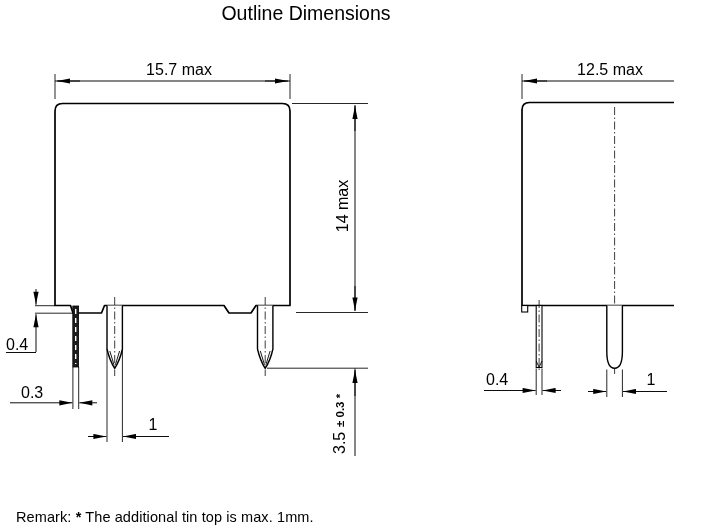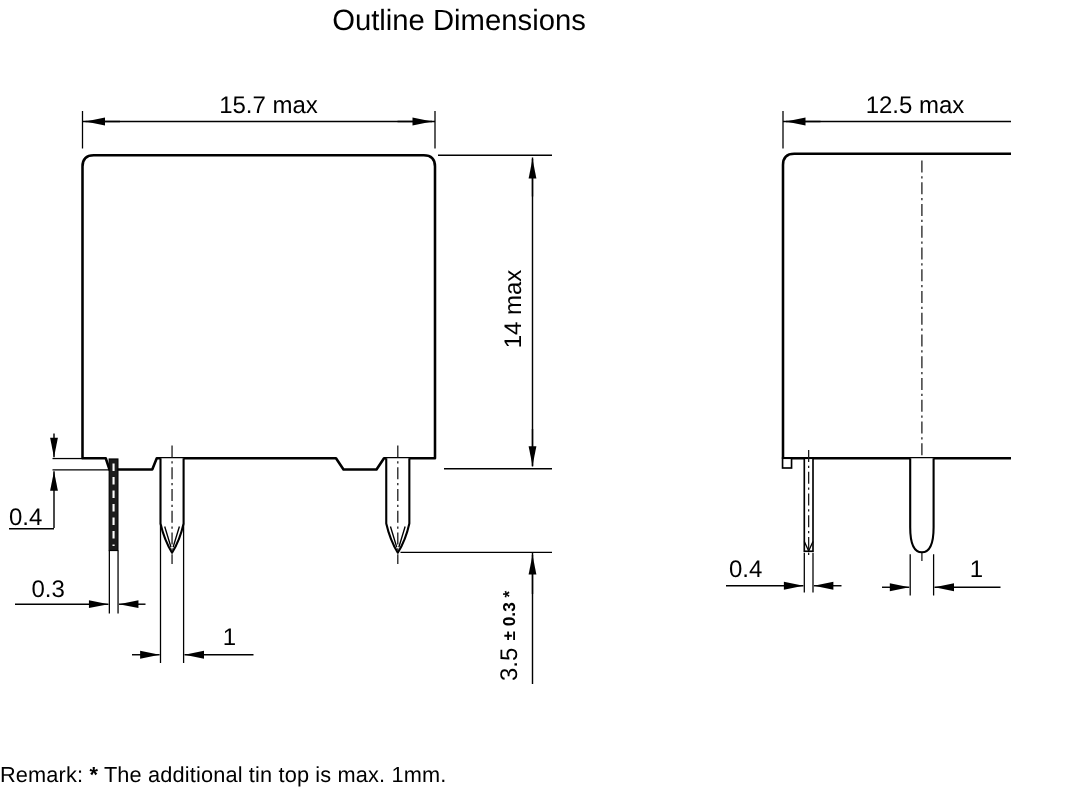--- a/index.html
+++ b/index.html
@@ -16,21 +16,21 @@
   .pin{fill:#ffffff;stroke:#000;stroke-width:1.4;stroke-linejoin:round;}
   .pin-thin-front{fill:#1c1c1c;stroke:#000;stroke-width:0.8;}
   .pin-thin-side{fill:#ffffff;stroke:#000;stroke-width:1.1;}
   .tab{fill:#ffffff;stroke:#000;stroke-width:1.1;}
   .detail{stroke:#000;stroke-width:0.9;fill:none;}
   .ext{stroke:#000;stroke-width:0.85;fill:none;}
   .dim{stroke:#000;stroke-width:0.95;fill:none;}
   .cl{stroke:#1a1a1a;stroke-width:0.85;fill:none;stroke-dasharray:8 2.5 1.5 2.5;}
   .cl-white{stroke:#fff;stroke-width:1.4;fill:none;stroke-dasharray:5 4;}
   .remark{
-    position:absolute;left:0;top:509px;font-size:14.5px;color:#000;
+    position:absolute;left:16px;top:509px;font-size:14.5px;color:#000;
     letter-spacing:0.1px;white-space:nowrap;
   }
   .remark .star{font-weight:bold;}
 </style>
 </head>
 <body>
 
 <div class="page">
 
   <svg width="714" height="532" viewBox="0 0 714 532">

